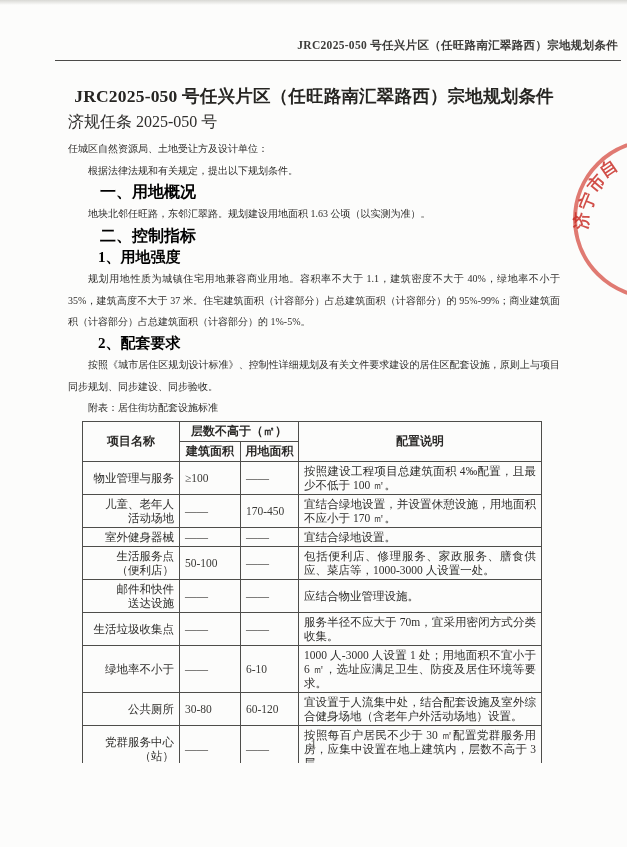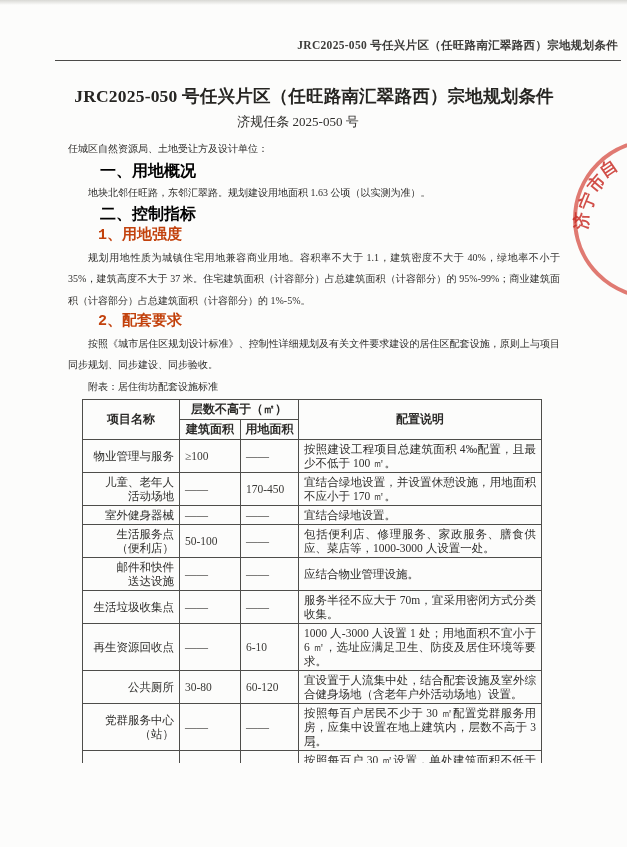--- a/index.html
+++ b/index.html
@@ -58,23 +58,23 @@
   }
   .doc-title {
     margin: 0 0 3px 0;
     font-size: 17.5px;
     font-weight: bold;
     text-align: center;
     letter-spacing: 0.2px;
     color: #262522;
   }
   .doc-number {
-    text-align: center;
+    text-align: left;
     padding-right: 32px;
-    font-size: 13px;
+    font-size: 16px;
     line-height: 22px;
     margin-bottom: 5px;
   }
 
   .content p {
     margin: 0;
     font-size: 10px;
     line-height: 21.5px;
     text-align: justify;
     text-indent: 2em;
@@ -87,22 +87,21 @@
     line-height: 22px;
     font-weight: bold;
     font-family: "Liberation Sans", "DejaVu Sans", sans-serif;
     color: #000000;
   }
   .sub-heading {
     margin: 0 0 0 2em;
     font-size: 15px;
     line-height: 21.5px;
     font-weight: bold;
-    color: #c2410c;
-    font-family: Liberation Mono, monospace;
+    color: #000000;
   }
   .u {
     text-underline-offset: 3px;
     text-decoration-thickness: 1px;
   }
   .table-caption {
     margin: 0;
     font-size: 15px;
     line-height: 21.5px;
     text-indent: 2em;
@@ -191,20 +190,21 @@
   <div class="header-rule"></div>
 
   <div class="content">
 
     <h1 class="doc-title">JRC2025-050 号任兴片区（任旺路南汇翠路西）宗地规划条件</h1>
 
     <div class="doc-number">济规任条 2025-050 号</div>
 
     <p class="no-indent">任城区自然资源局、土地受让方及设计单位：</p>
 
+    <p>根据法律法规和有关规定，提出以下规划条件。</p>
 
     <div class="sec-heading">一、用地概况</div>
 
     <p><span>地块北邻任旺路，东邻汇翠路。规划建设用地面积 </span><span class="u">1.63</span><span> 公顷（以实测为准）。</span></p>
 
     <div class="sec-heading">二、控制指标</div>
 
     <div class="sub-heading">1、用地强度</div>
 
     <p><span>规划用地性质为</span><span class="u">城镇住宅用地兼容商业用地。</span><span>容积率不大于 </span><span class="u">1.1</span><span>，建筑密度不大于 </span><span class="u">40%</span><span>，绿地率不小于 </span><span class="u">35%</span><span>，建筑高度不大于 </span><span class="u">37</span><span> 米。住宅建筑面积（计容部分）占总建筑面积（计容部分）的 </span><span class="u">95%</span><span>-</span><span class="u">99%</span><span>；商业建筑面积（计容部分）占总建筑面积（计容部分）的 </span><span class="u">1%</span><span>-</span><span class="u">5%</span><span>。</span></p>
@@ -267,21 +267,21 @@
     <td class="num">——</td>
     <td class="desc">应结合物业管理设施。</td>
   </tr>
           <tr>
     <td class="name">生活垃圾收集点</td>
     <td class="num">——</td>
     <td class="num">——</td>
     <td class="desc">服务半径不应大于 70m，宜采用密闭方式分类收集。</td>
   </tr>
           <tr>
-    <td class="name">再生资源回收点</td>
+    <td class="name">绿地率不小于</td>
     <td class="num">——</td>
     <td class="num">6-10</td>
     <td class="desc">1000 人-3000 人设置 1 处；用地面积不宜小于 6 ㎡，选址应满足卫生、防疫及居住环境等要求。</td>
   </tr>
           <tr>
     <td class="name">公共厕所</td>
     <td class="num">30-80</td>
     <td class="num">60-120</td>
     <td class="desc">宜设置于人流集中处，结合配套设施及室外综合健身场地（含老年户外活动场地）设置。</td>
   </tr>

